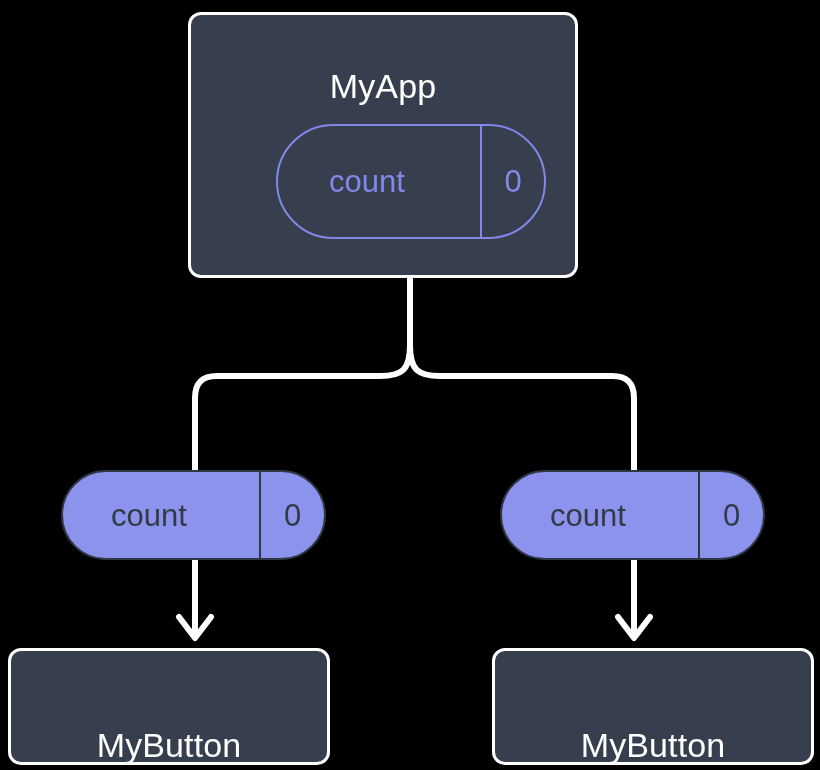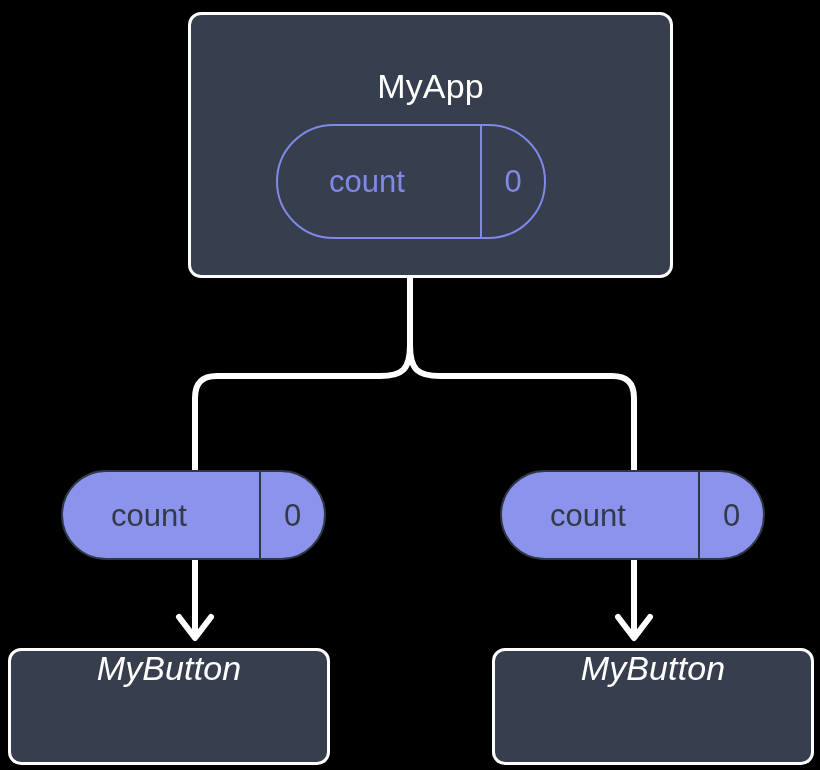--- a/index.html
+++ b/index.html
@@ -45,32 +45,31 @@
     color: #ffffff;
     font-size: 34px;
     line-height: 1;
     letter-spacing: 0.1px;
     white-space: nowrap;
   }
   
   #node-myapp {
     left: 188px;
     top: 12px;
-    width: 485px;
+    width: 390px;
     height: 266px;
     justify-content: flex-start;
   }
   #node-myapp .component-title {
     margin-top: 54px;
   }
   
   .leaf-box {
     height: 117px;
-    justify-content: flex-start;
-    font-style: italic;
+    justify-content: flex-end;
   }
   #node-button-left {
     left: 8px;
     top: 648px;
     width: 322px;
   }
   #node-button-right {
     left: 492px;
     top: 648px;
     width: 322px;

